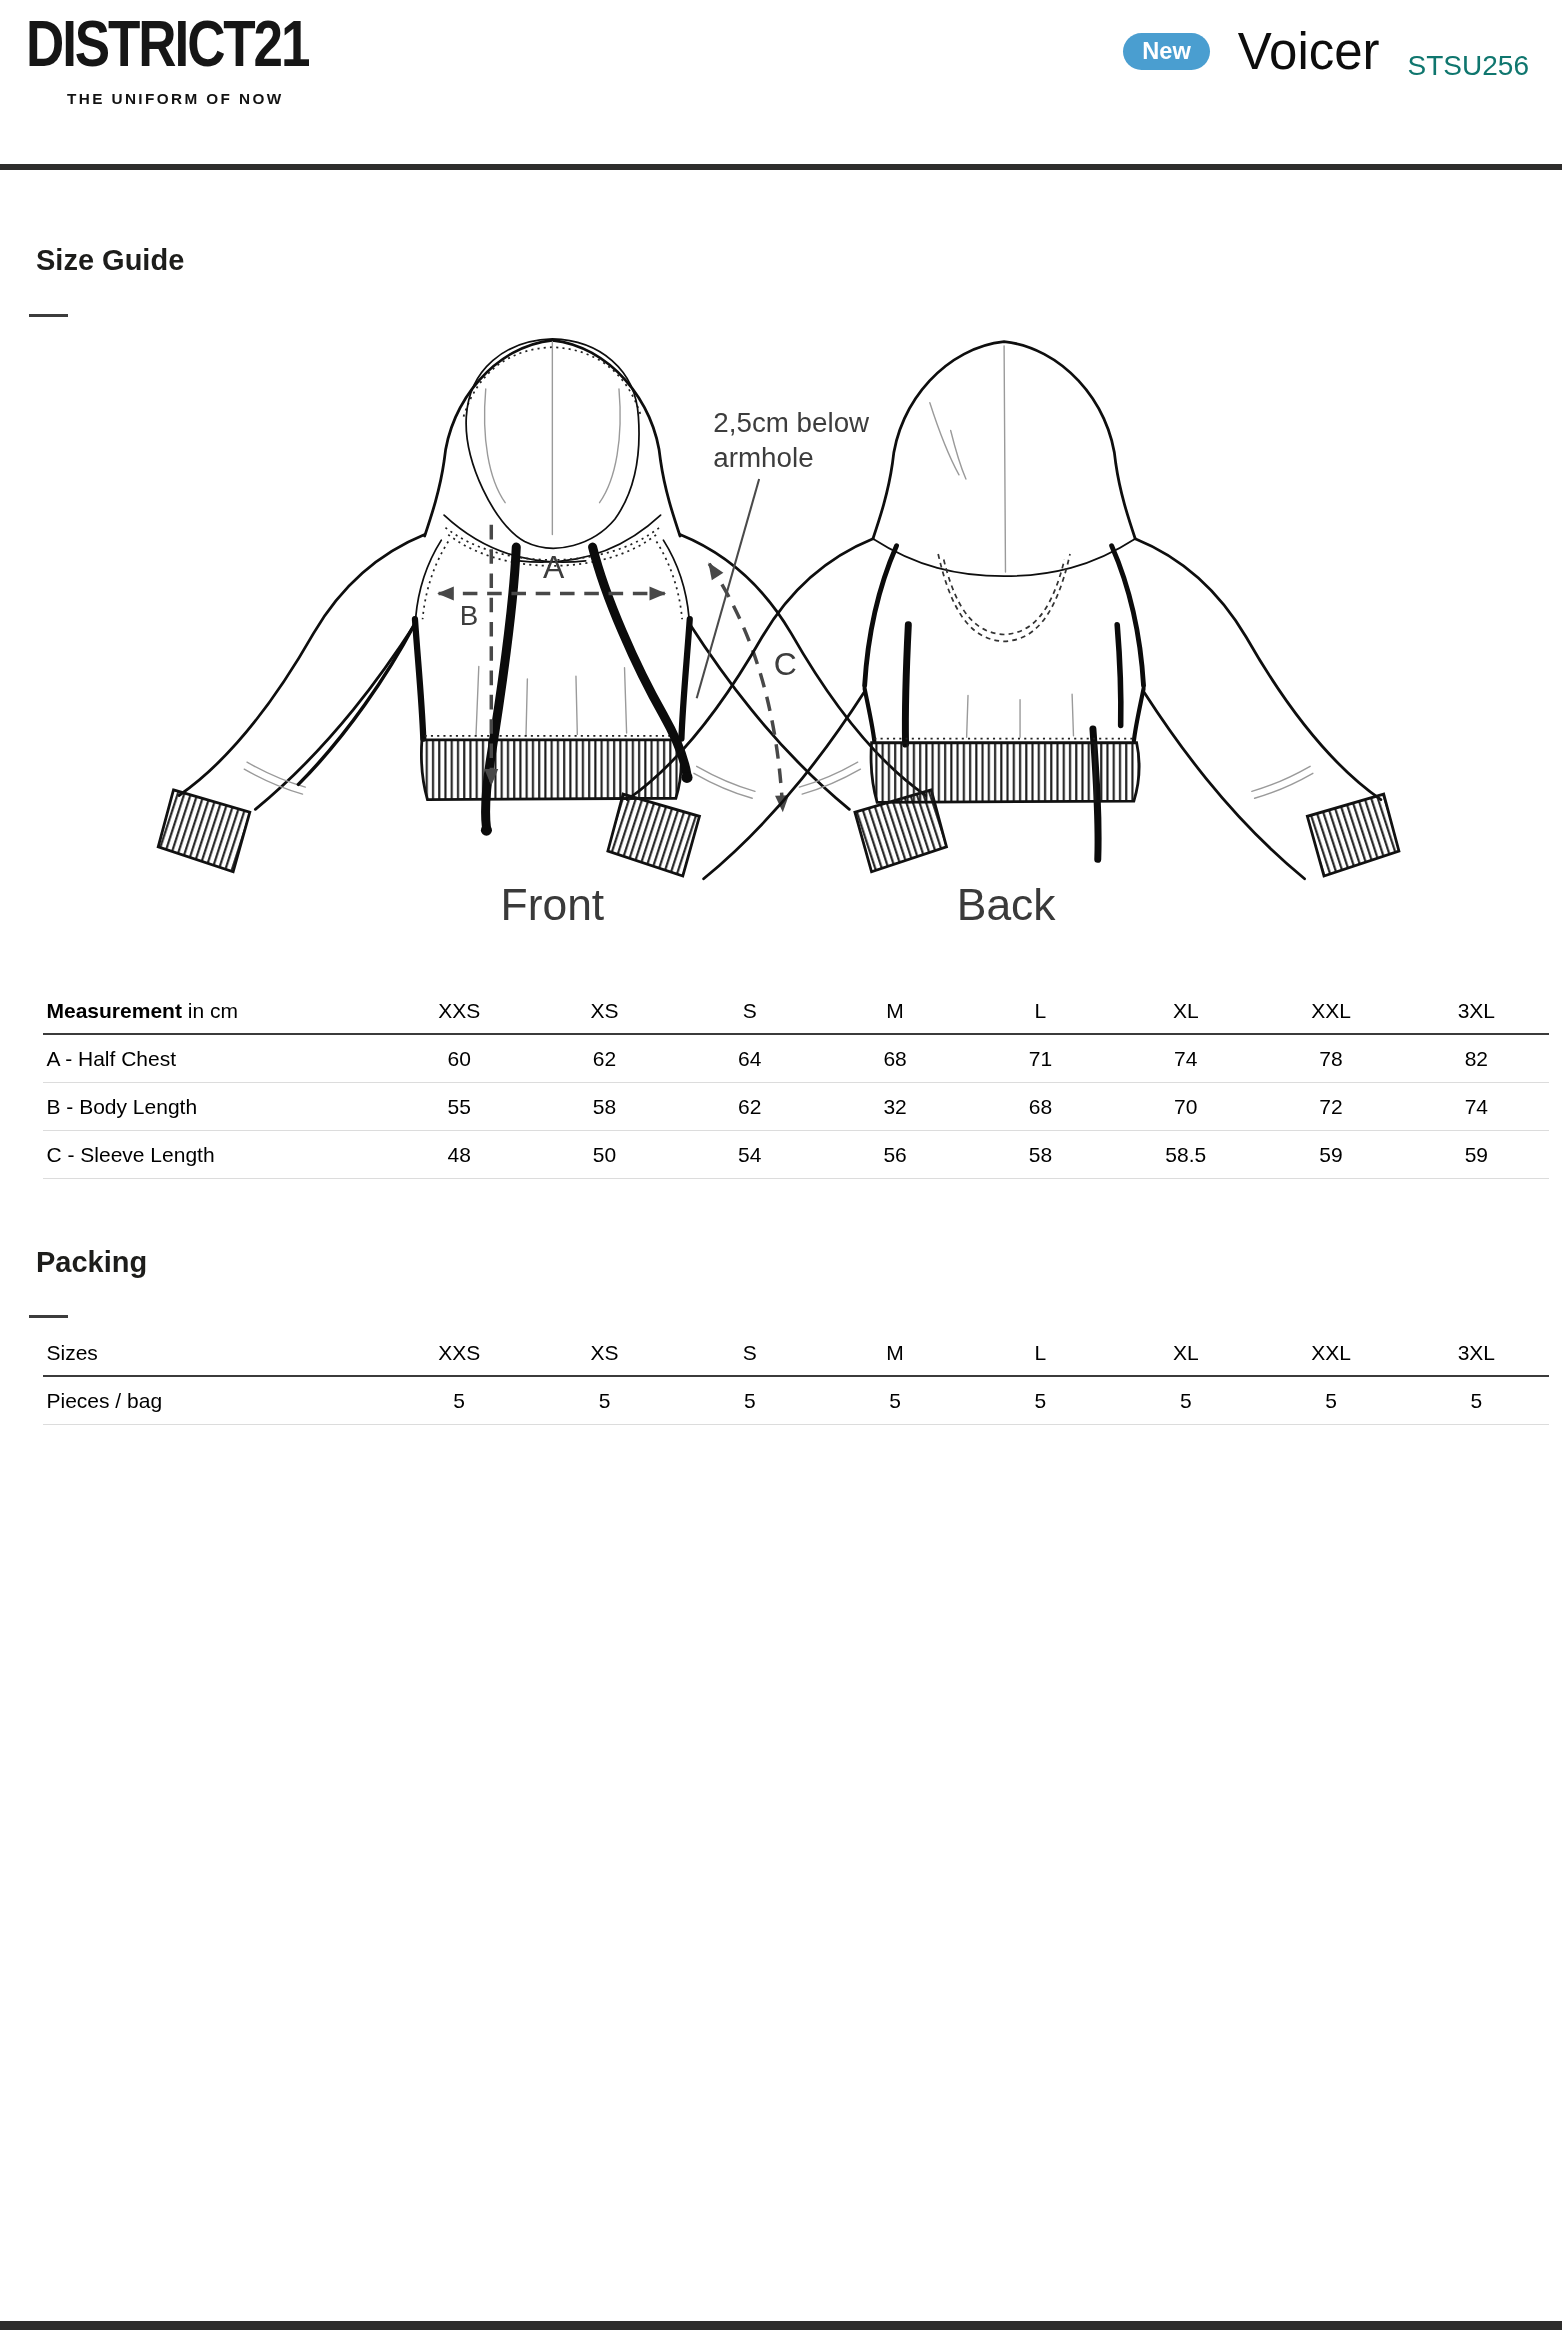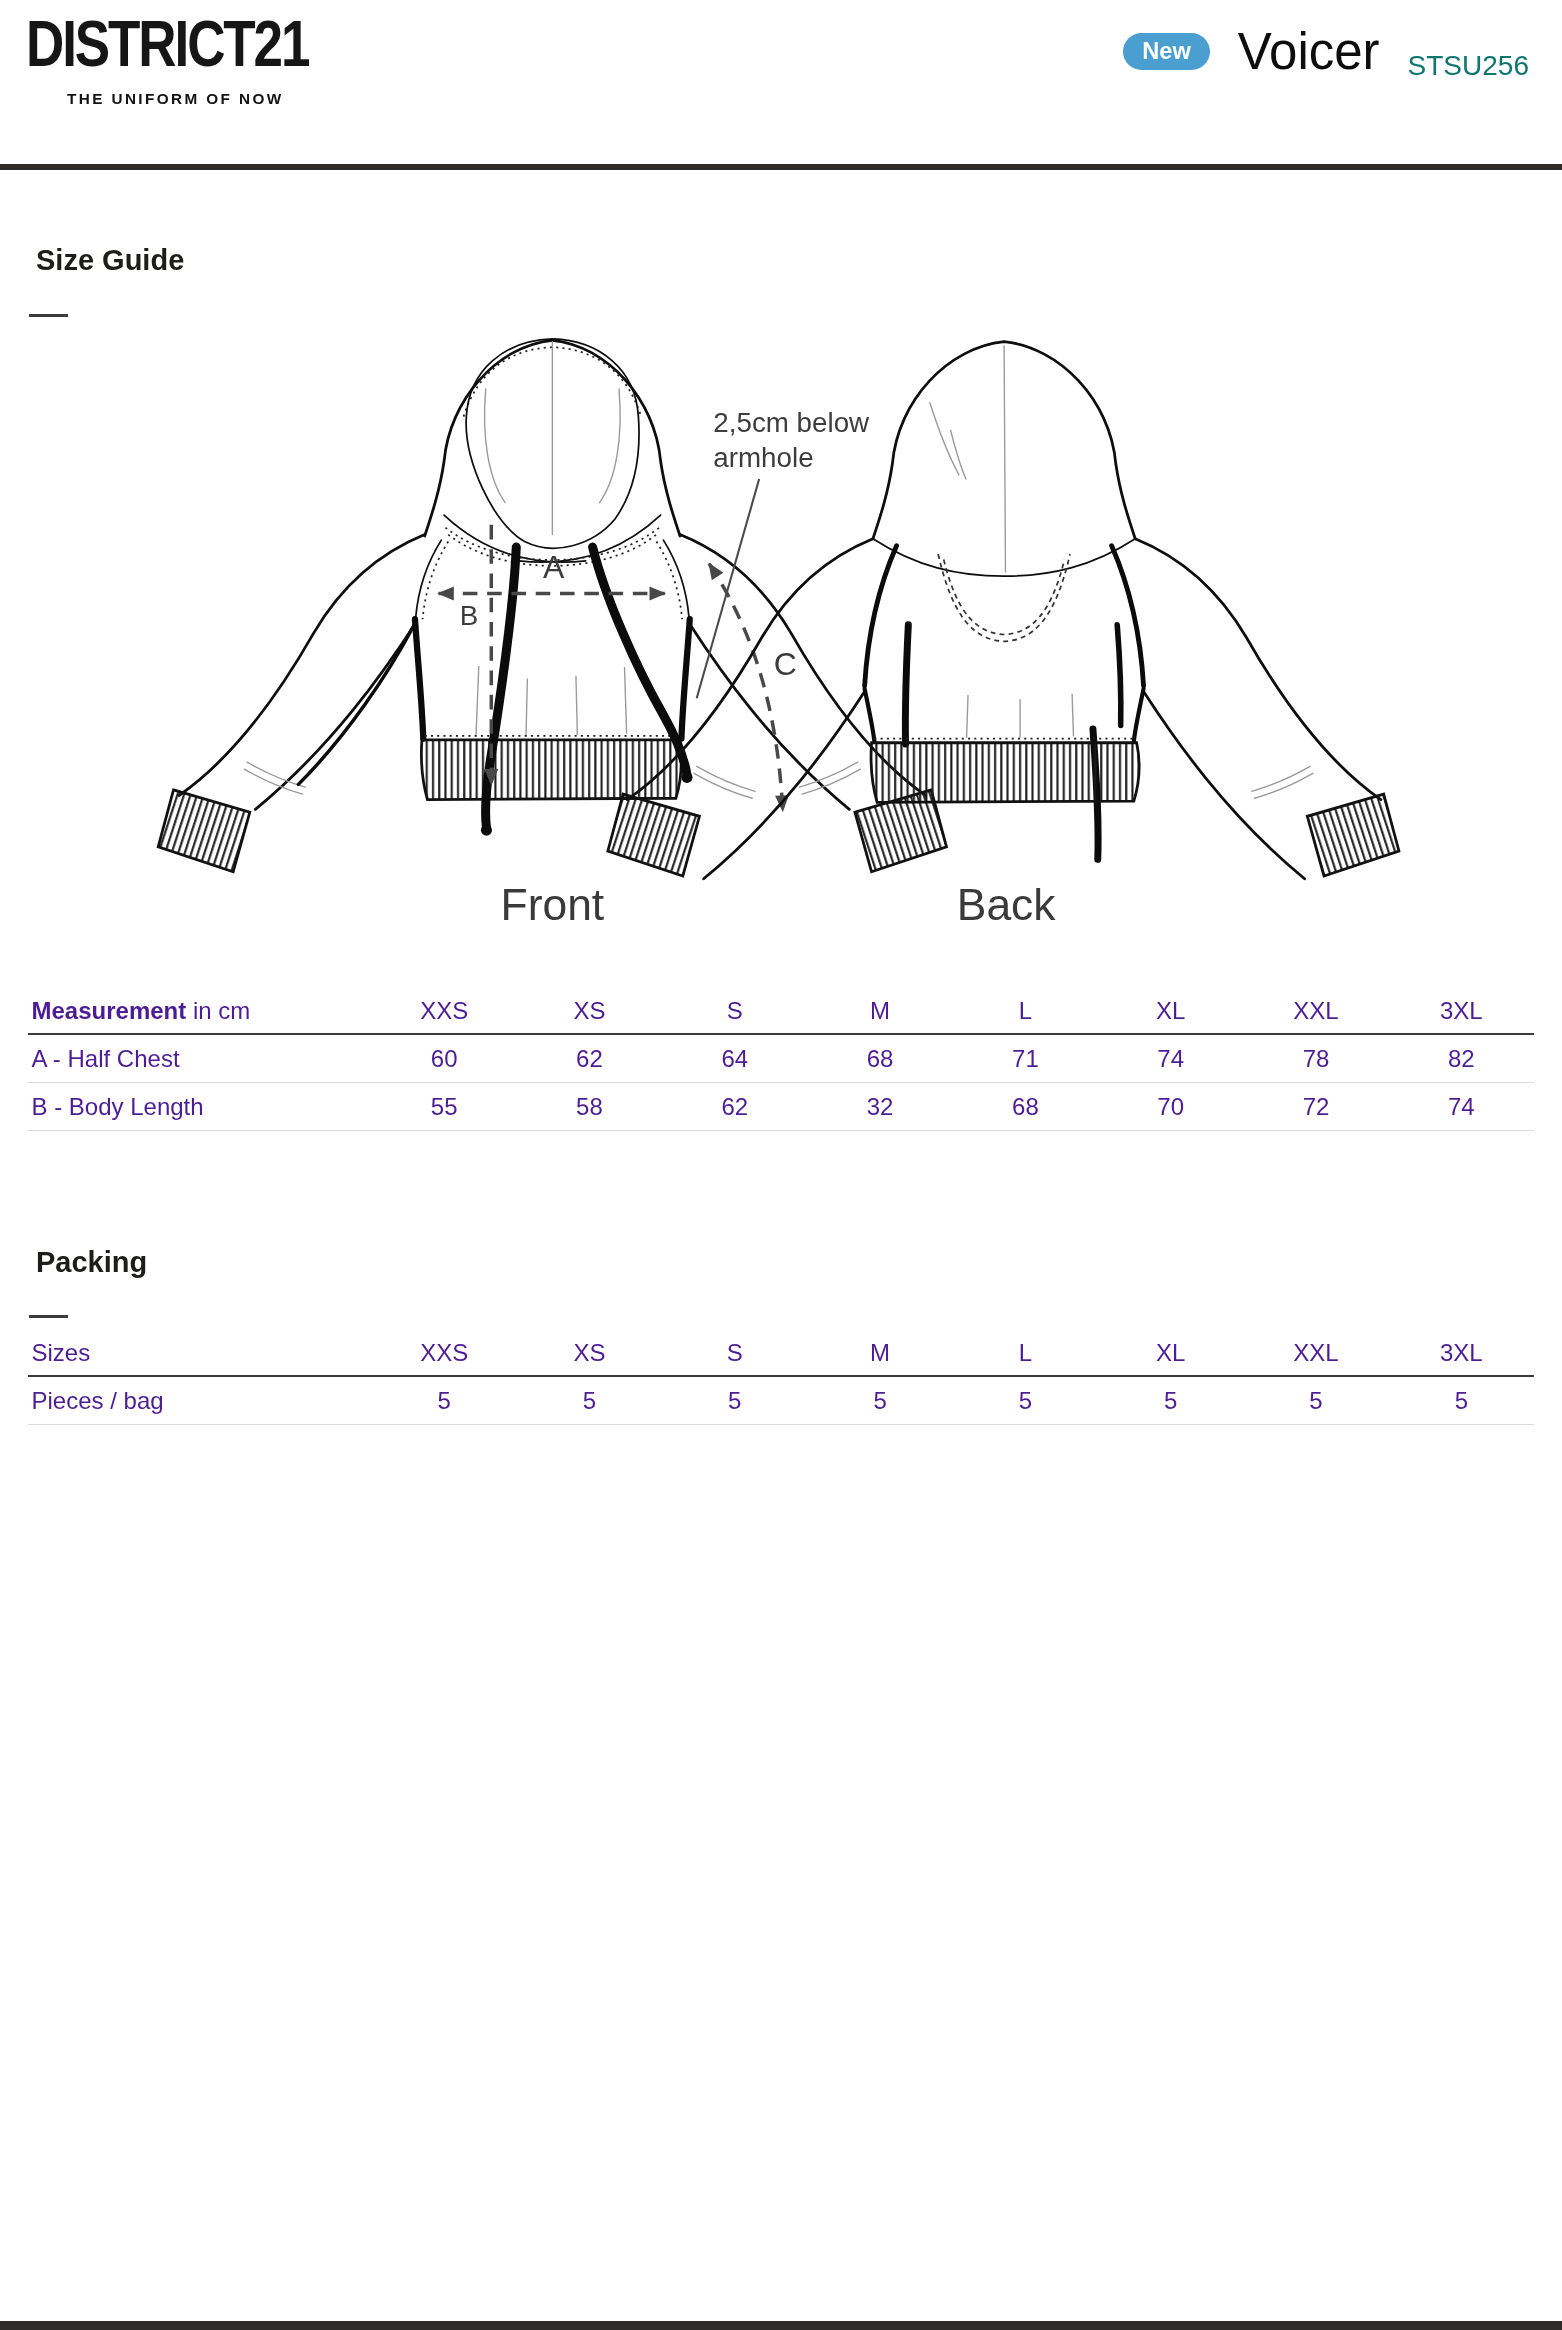--- a/index.html
+++ b/index.html
@@ -16,22 +16,22 @@
   .prodname{font-size:51px;color:#0d0d0d;line-height:1;}
   .sku{font-size:28px;color:#0f766e;margin-top:29px;}
   .topbar{position:absolute;left:0;top:164px;width:100%;height:6.2px;background:#2e2d2c;}
   .botbar{position:absolute;left:0;top:2321px;width:100%;height:9px;background:#2e2d2c;}
 
   
   .h1{position:absolute;left:28px;font-size:29px;font-weight:700;color:#1d1d1b;margin-left:8px;}
   .dash{position:absolute;left:29px;width:39px;height:2.8px;background:#3c3c3c;}
 
   
-  .spec-table{position:absolute;left:28px;width:1506px;border-collapse:collapse;
-              table-layout:fixed;font-size:24px;color:#4c1d95;}
+  .spec-table{position:absolute;left:43px;width:1506px;border-collapse:collapse;
+              table-layout:fixed;font-size:21px;color:#000000;}
   .spec-table th,.spec-table td{font-weight:400;padding:0;text-align:center;vertical-align:middle;}
   .spec-table thead th{height:44px;border-bottom:2.8px solid #3b3b3b;}
   .spec-table tbody td{height:47px;border-bottom:1.4px solid #dcdcdc;}
   .spec-table .lbl{text-align:left;width:340px;padding-left:3.5px;}
   .bold{font-weight:700;}
 
   
   .drawing{position:absolute;left:0;top:0;width:1562px;height:972px;}
   .ol{fill:none;stroke:#0e0e0e;stroke-width:4;stroke-linecap:round;stroke-linejoin:round;}
   .ol2{fill:none;stroke:#0e0e0e;stroke-width:2.5;stroke-linecap:round;}
@@ -221,20 +221,31 @@
           <td class="lbl">B - Body Length</td>
           <td>55</td>
           <td>58</td>
           <td>62</td>
           <td>32</td>
           <td>68</td>
           <td>70</td>
           <td>72</td>
           <td>74</td>
         </tr>
+        <tr>
+          <td class="lbl">C - Sleeve Length</td>
+          <td>48</td>
+          <td>50</td>
+          <td>54</td>
+          <td>56</td>
+          <td>58</td>
+          <td>58.5</td>
+          <td>59</td>
+          <td>59</td>
+        </tr>
       </tbody>
   </table>
 
   <div class="h1" style="top:1246px;">Packing</div>
   <div class="dash" style="top:1315px;"></div>
 
   <table class="spec-table" style="top:1331px;">
     <thead>
       <tr>
         <th class="lbl bold">Sizes</th>

